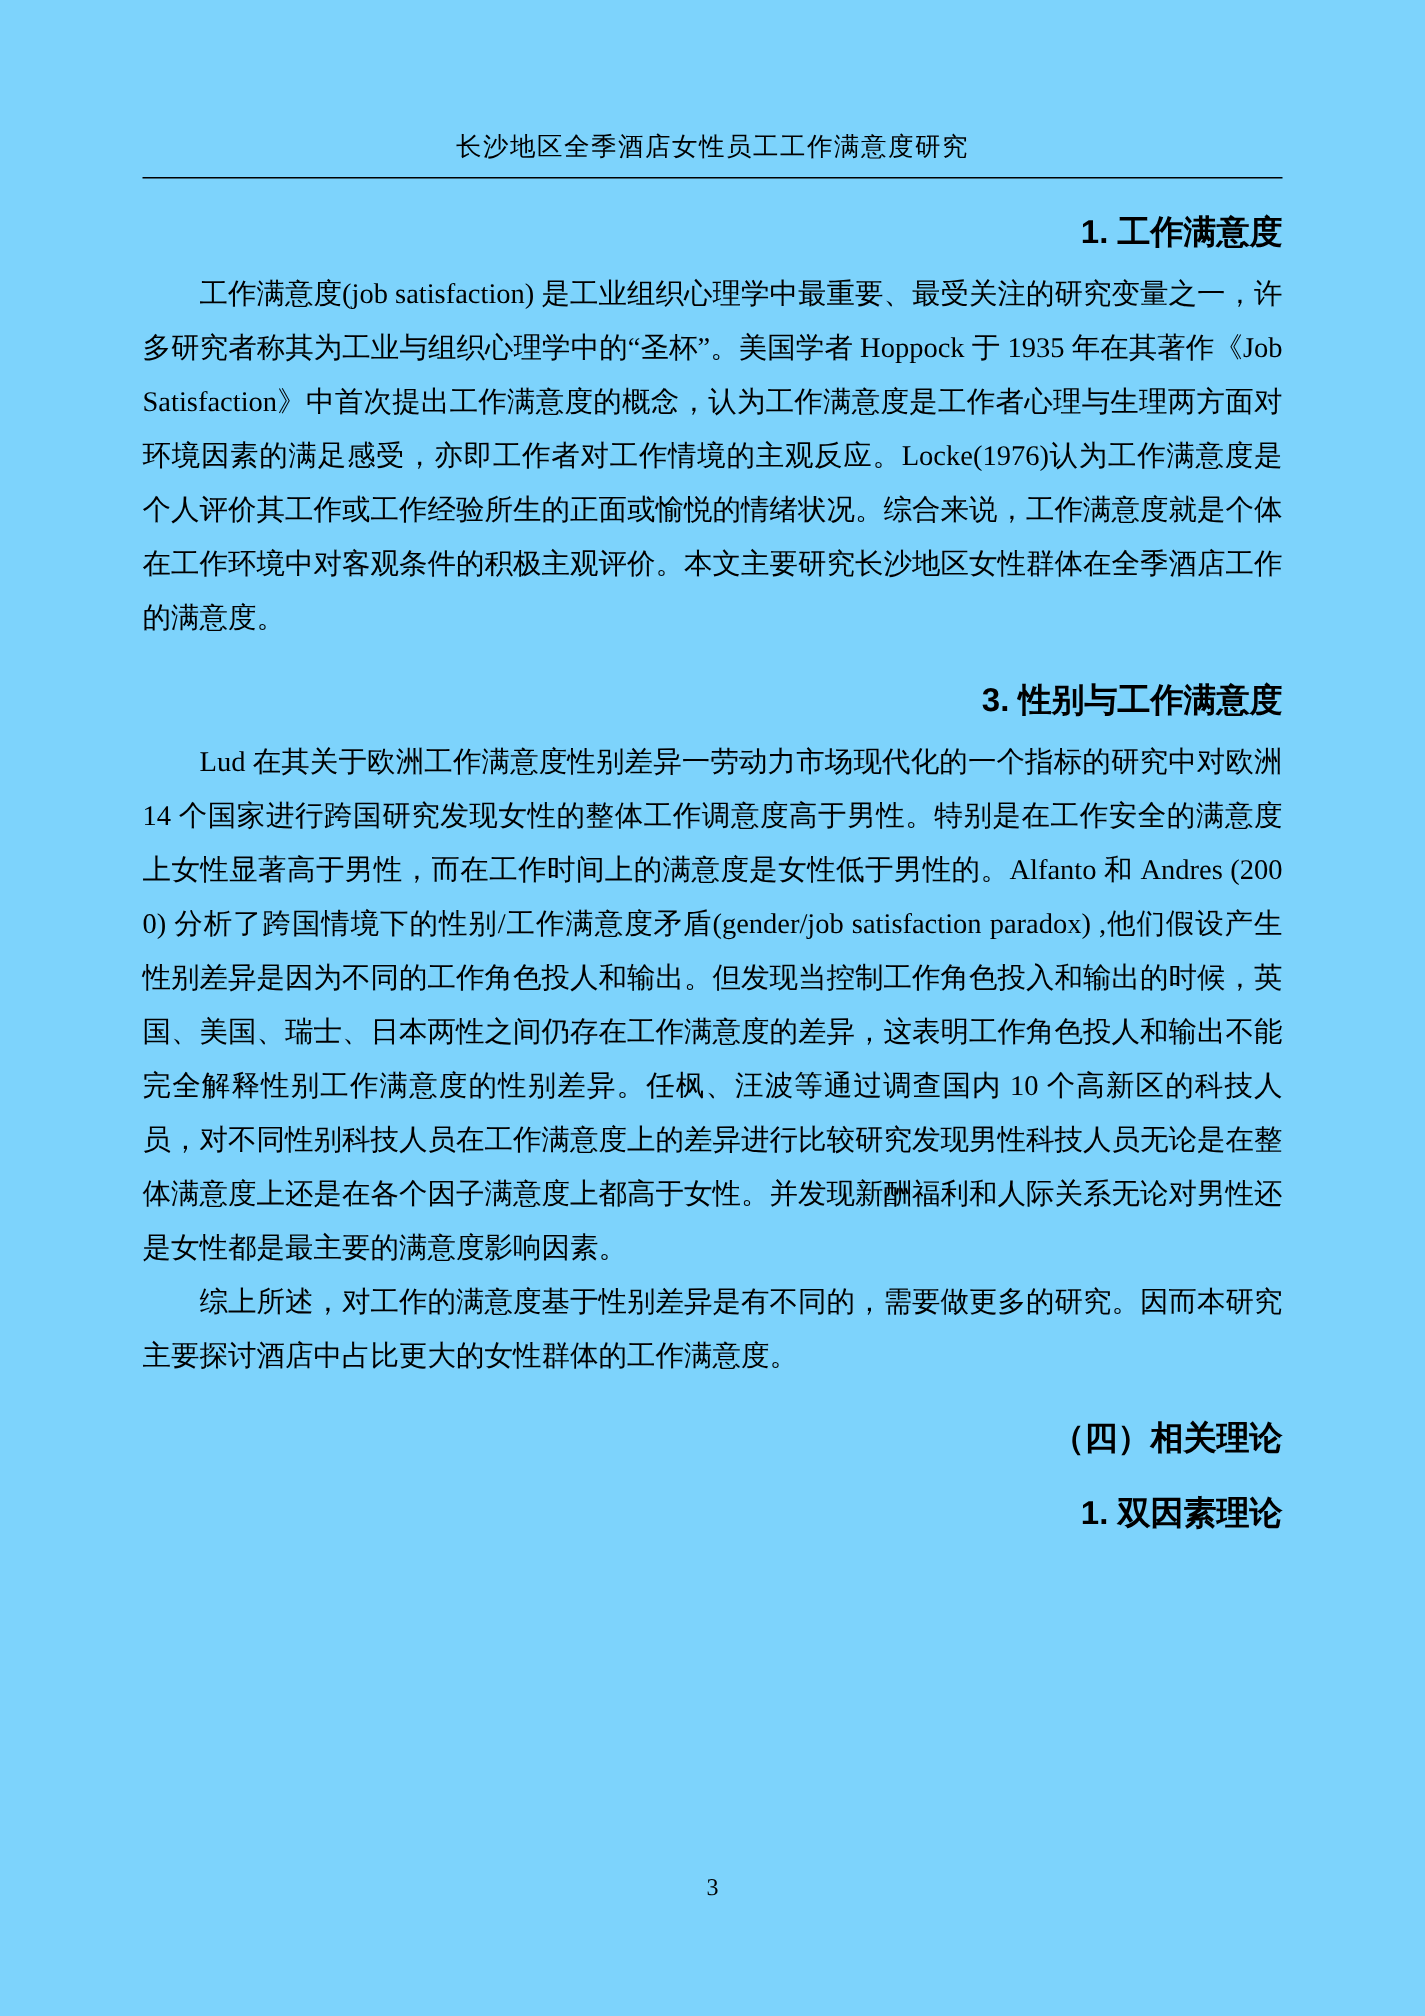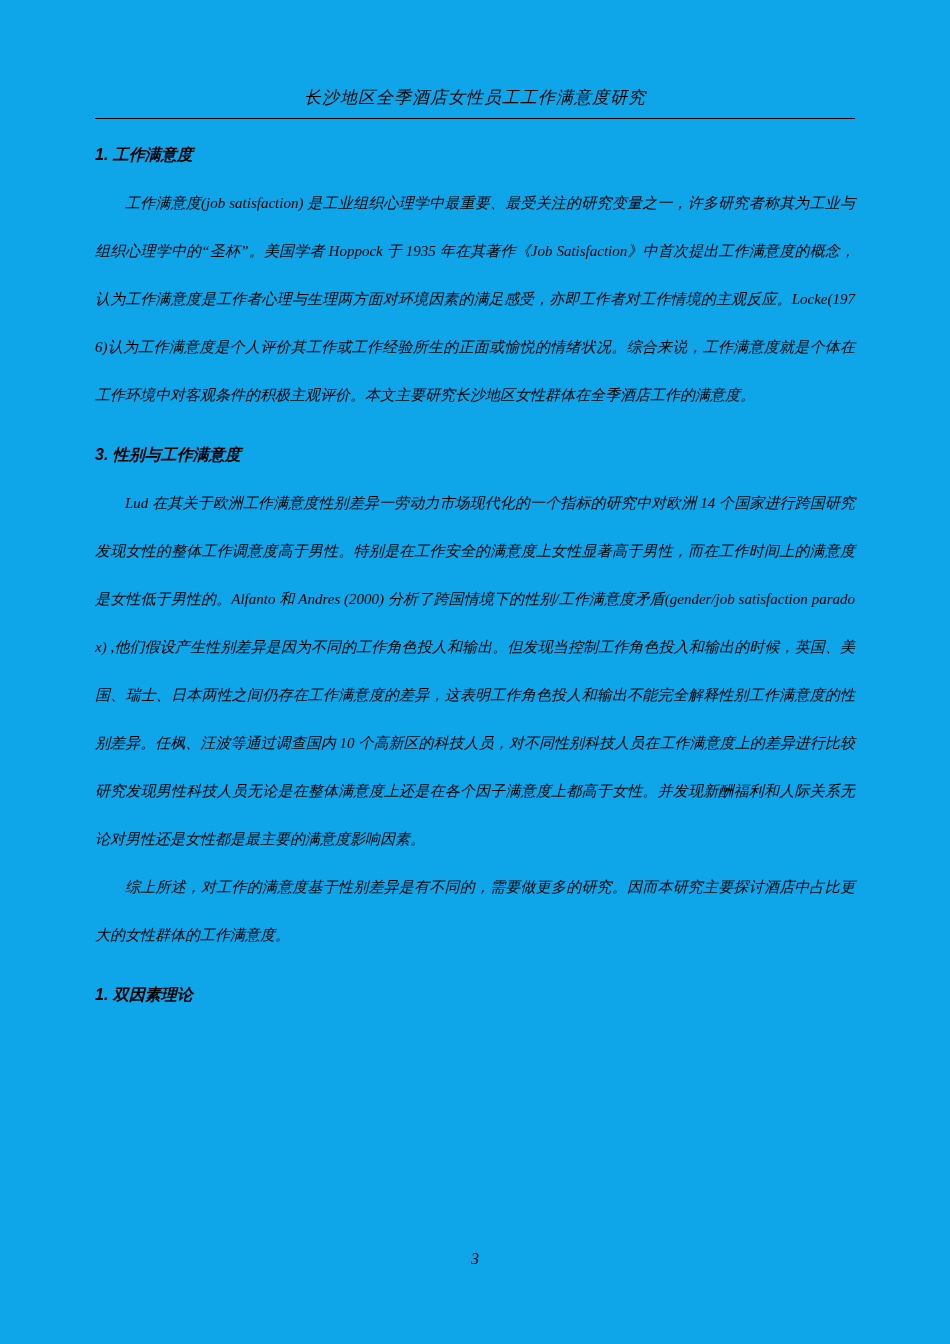--- a/index.html
+++ b/index.html
@@ -5,50 +5,50 @@
   html, body {
     margin: 0;
     padding: 0;
     background: #ffffff;
   }
   .page {
     position: relative;
     width: 950px;
     height: 1344px;
     margin: 0 auto;
-    background: #0ea5e9;
+    background: #7dd3fc;
     box-sizing: border-box;
     padding: 86px 95px 0 95px;
     font-family: "Liberation Serif", "DejaVu Serif", serif;
     color: #000000;
     overflow: hidden;
-    font-style: italic;
   }
   .running-head {
     text-align: center;
     font-size: 17px;
     letter-spacing: 1px;
     border-bottom: 1.5px solid #000000;
     padding-bottom: 9px;
     margin-bottom: 14px;
   }
   .hd {
     font-family: "Liberation Sans", "DejaVu Sans", sans-serif;
     font-weight: 700;
-    font-size: 16px;
+    font-size: 22px;
     margin: 22px 0 10px 0;
     line-height: 28px;
+    text-align: right;
   }
   .hd.tight {
     margin-bottom: 20px;
   }
   .para {
     margin: 0;
-    font-size: 15px;
-    line-height: 48px;
+    font-size: 19px;
+    line-height: 36px;
     text-align: justify;
     text-indent: 2em;
     word-break: break-all;
   }
   .footer {
     position: absolute;
     bottom: 76px;
     left: 0;
     width: 100%;
     text-align: center;
@@ -66,20 +66,21 @@
 
   <div>
 
     <h2 class="hd">1. 工作满意度</h2>
     <p class="para">工作满意度(job satisfaction) 是工业组织心理学中最重要、最受关注的研究变量之一，许多研究者称其为工业与组织心理学中的“圣杯”。美国学者 Hoppock 于 1935 年在其著作《Job Satisfaction》中首次提出工作满意度的概念，认为工作满意度是工作者心理与生理两方面对环境因素的满足感受，亦即工作者对工作情境的主观反应。Locke(1976)认为工作满意度是个人评价其工作或工作经验所生的正面或愉悦的情绪状况。综合来说，工作满意度就是个体在工作环境中对客观条件的积极主观评价。本文主要研究长沙地区女性群体在全季酒店工作的满意度。</p>
 
     <h2 class="hd">3. 性别与工作满意度</h2>
     <p class="para">Lud 在其关于欧洲工作满意度性别差异一劳动力市场现代化的一个指标的研究中对欧洲 14 个国家进行跨国研究发现女性的整体工作调意度高于男性。特别是在工作安全的满意度上女性显著高于男性，而在工作时间上的满意度是女性低于男性的。Alfanto 和 Andres (2000) 分析了跨国情境下的性别/工作满意度矛盾(gender/job satisfaction paradox) ,他们假设产生性别差异是因为不同的工作角色投人和输出。但发现当控制工作角色投入和输出的时候，英国、美国、瑞士、日本两性之间仍存在工作满意度的差异，这表明工作角色投人和输出不能完全解释性别工作满意度的性别差异。任枫、汪波等通过调查国内 10 个高新区的科技人员，对不同性别科技人员在工作满意度上的差异进行比较研究发现男性科技人员无论是在整体满意度上还是在各个因子满意度上都高于女性。并发现新酬福利和人际关系无论对男性还是女性都是最主要的满意度影响因素。</p>
     <p class="para">综上所述，对工作的满意度基于性别差异是有不同的，需要做更多的研究。因而本研究主要探讨酒店中占比更大的女性群体的工作满意度。</p>
 
+    <h2 class="hd">（四）相关理论</h2>
 
     <h2 class="hd tight">1. 双因素理论</h2>
 
   </div>
 
   <div class="footer">
     <span>3</span>
   </div>
 
 </div>

